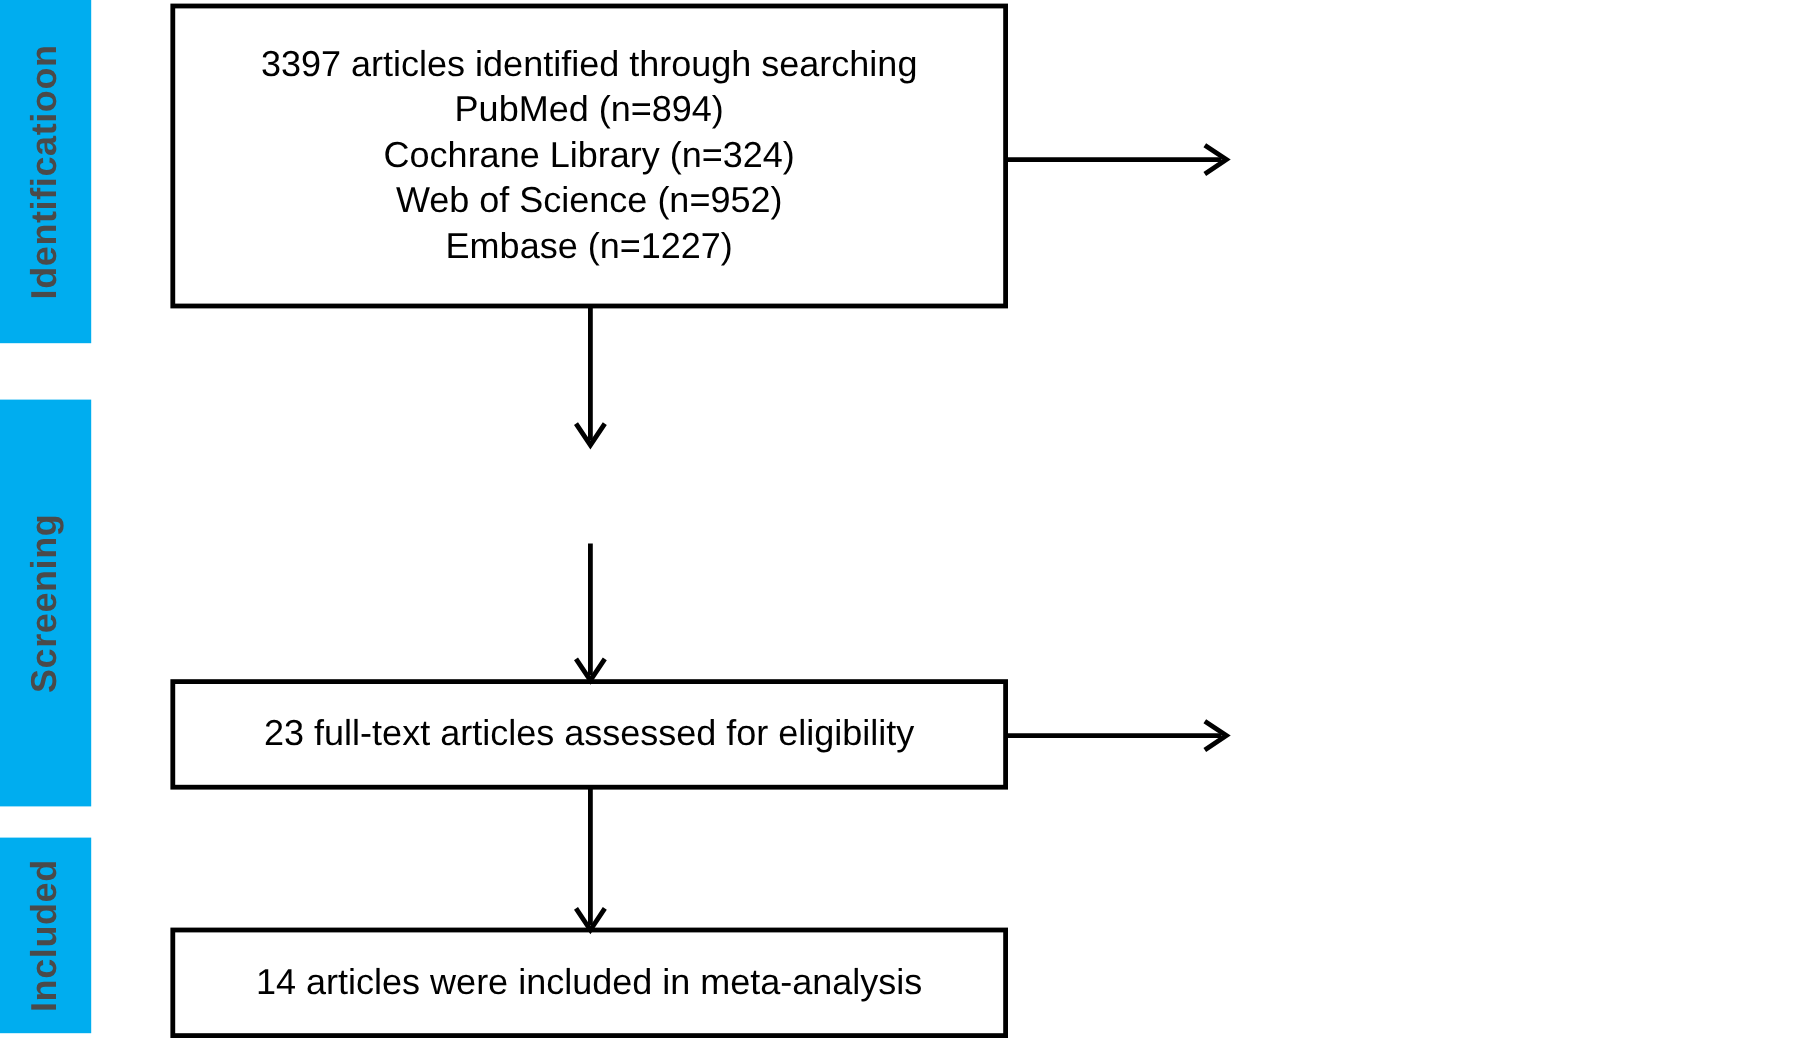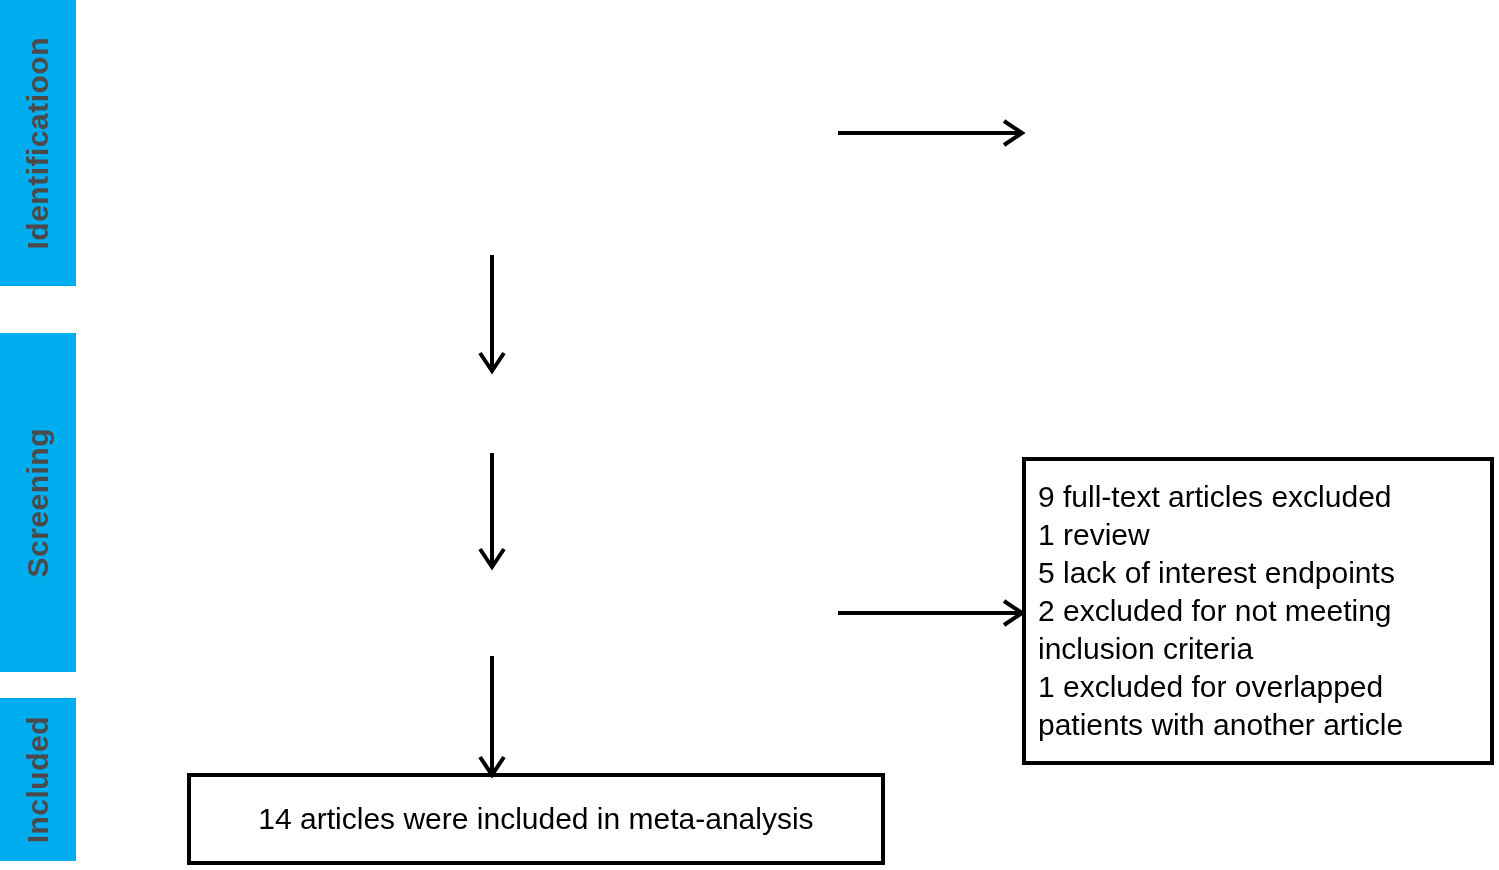--- a/index.html
+++ b/index.html
@@ -84,35 +84,36 @@
   </div>
 
   <div class="stage-bar" style="left:0px; top:333px; width:76px; height:339px;">
     <span class="stage-bar-label">Screening</span>
   </div>
 
   <div class="stage-bar" style="left:0px; top:698px; width:76px; height:163px;">
     <span class="stage-bar-label">Included</span>
   </div>
 
+  <div class="flow-box" style="left:142px; top:3px; width:698px; height:254px;">
+    <div class="flow-box-text">3397 articles identified through searching
+PubMed (n=894)
+Cochrane Library (n=324)
+Web of Science (n=952)
+Embase (n=1227)</div>
+  </div>
 
 
 
-
-  <div class="flow-box" style="left:1022px; top:457px; width:472px; height:308px;">
-    <div class="flow-box-text left-align">    9 full-text articles excluded
-        1 review
-        5 lack of interest endpoints
-        2 excluded for not meeting
-inclusion criteria
-        1 excluded for overlapped
-patients with another article</div>
+  <div class="flow-box" style="left:142px; top:566px; width:698px; height:92px;">
+    <div class="flow-box-text">23 full-text articles assessed for eligibility</div>
   </div>
 
-  <div class="flow-box" style="left:142px; top:773px; width:698px; height:92px;margin-left:45px;">
+
+  <div class="flow-box" style="left:142px; top:773px; width:698px; height:92px;">
     <div class="flow-box-text">14 articles were included in meta-analysis</div>
   </div>
 
   <div class="connector" style="left:838px; top:118px; width:190px; height:30px;">
     <svg width="190" height="30" viewBox="0 0 190 30">
       <line x1="0" y1="15" x2="180" y2="15" stroke="#000000" stroke-width="4"></line>
       <polyline points="166,3 184,15 166,27" fill="none" stroke="#000000" stroke-width="4"></polyline>
     </svg>
   </div>
 

